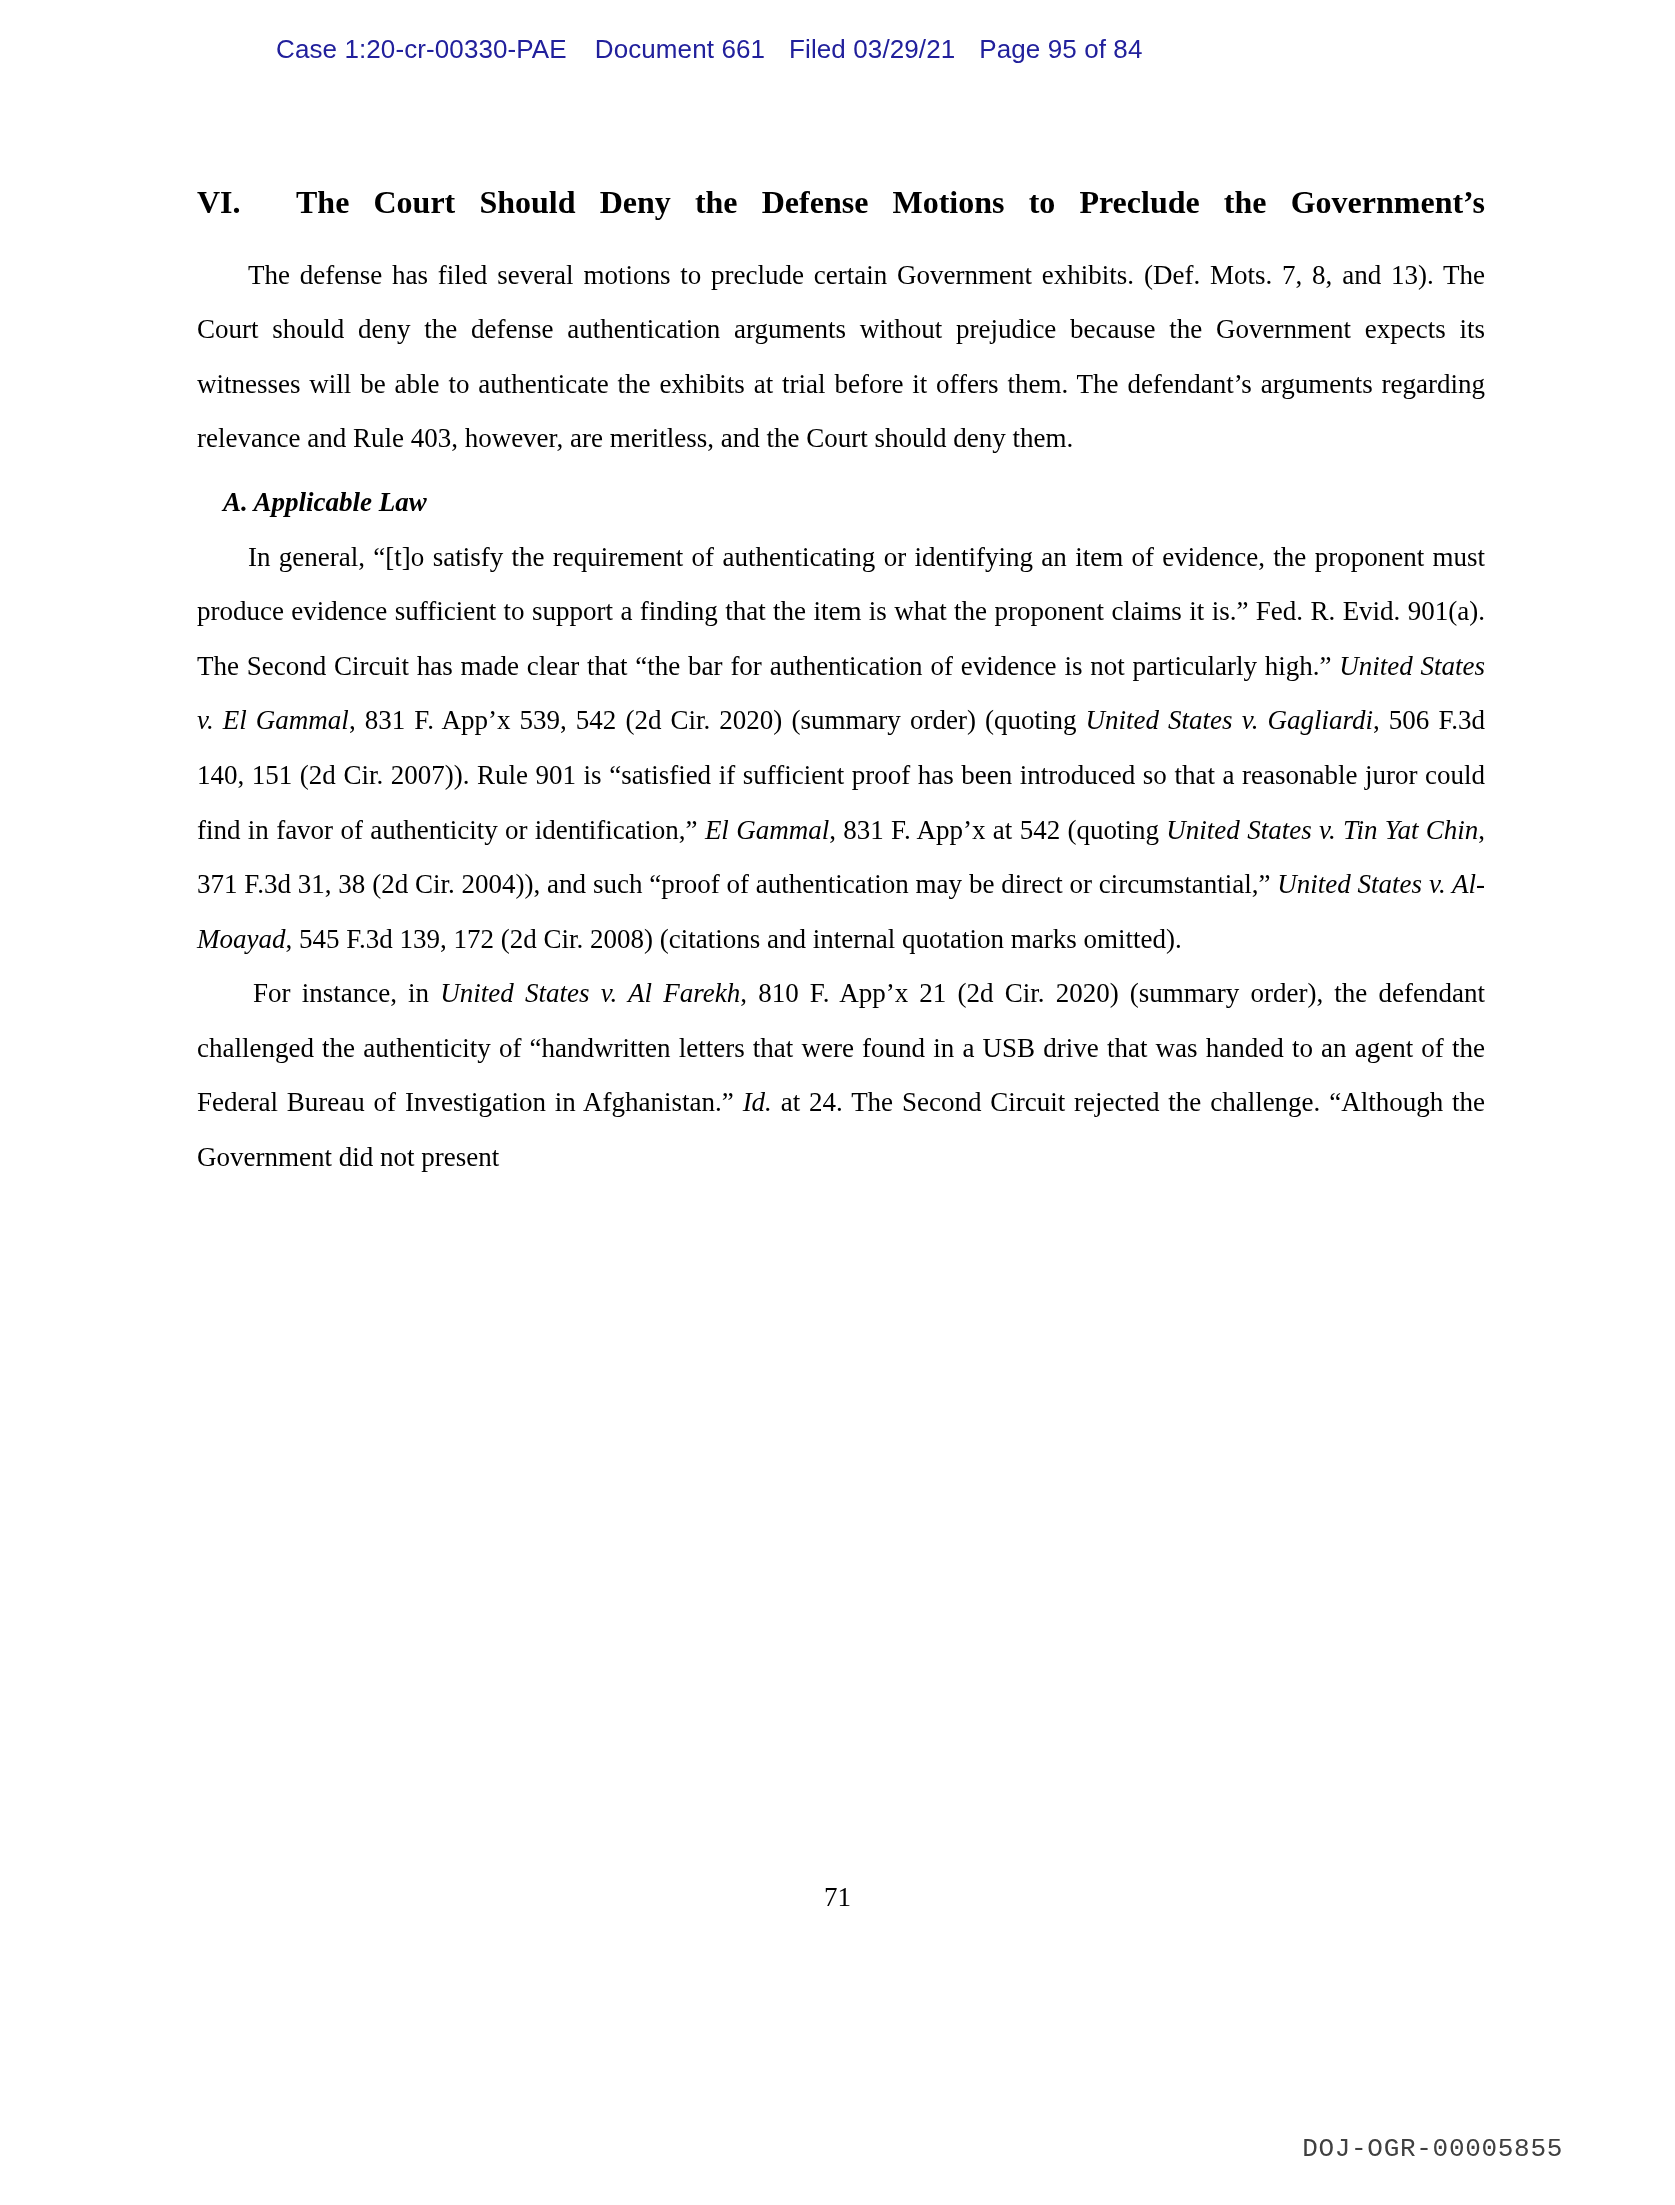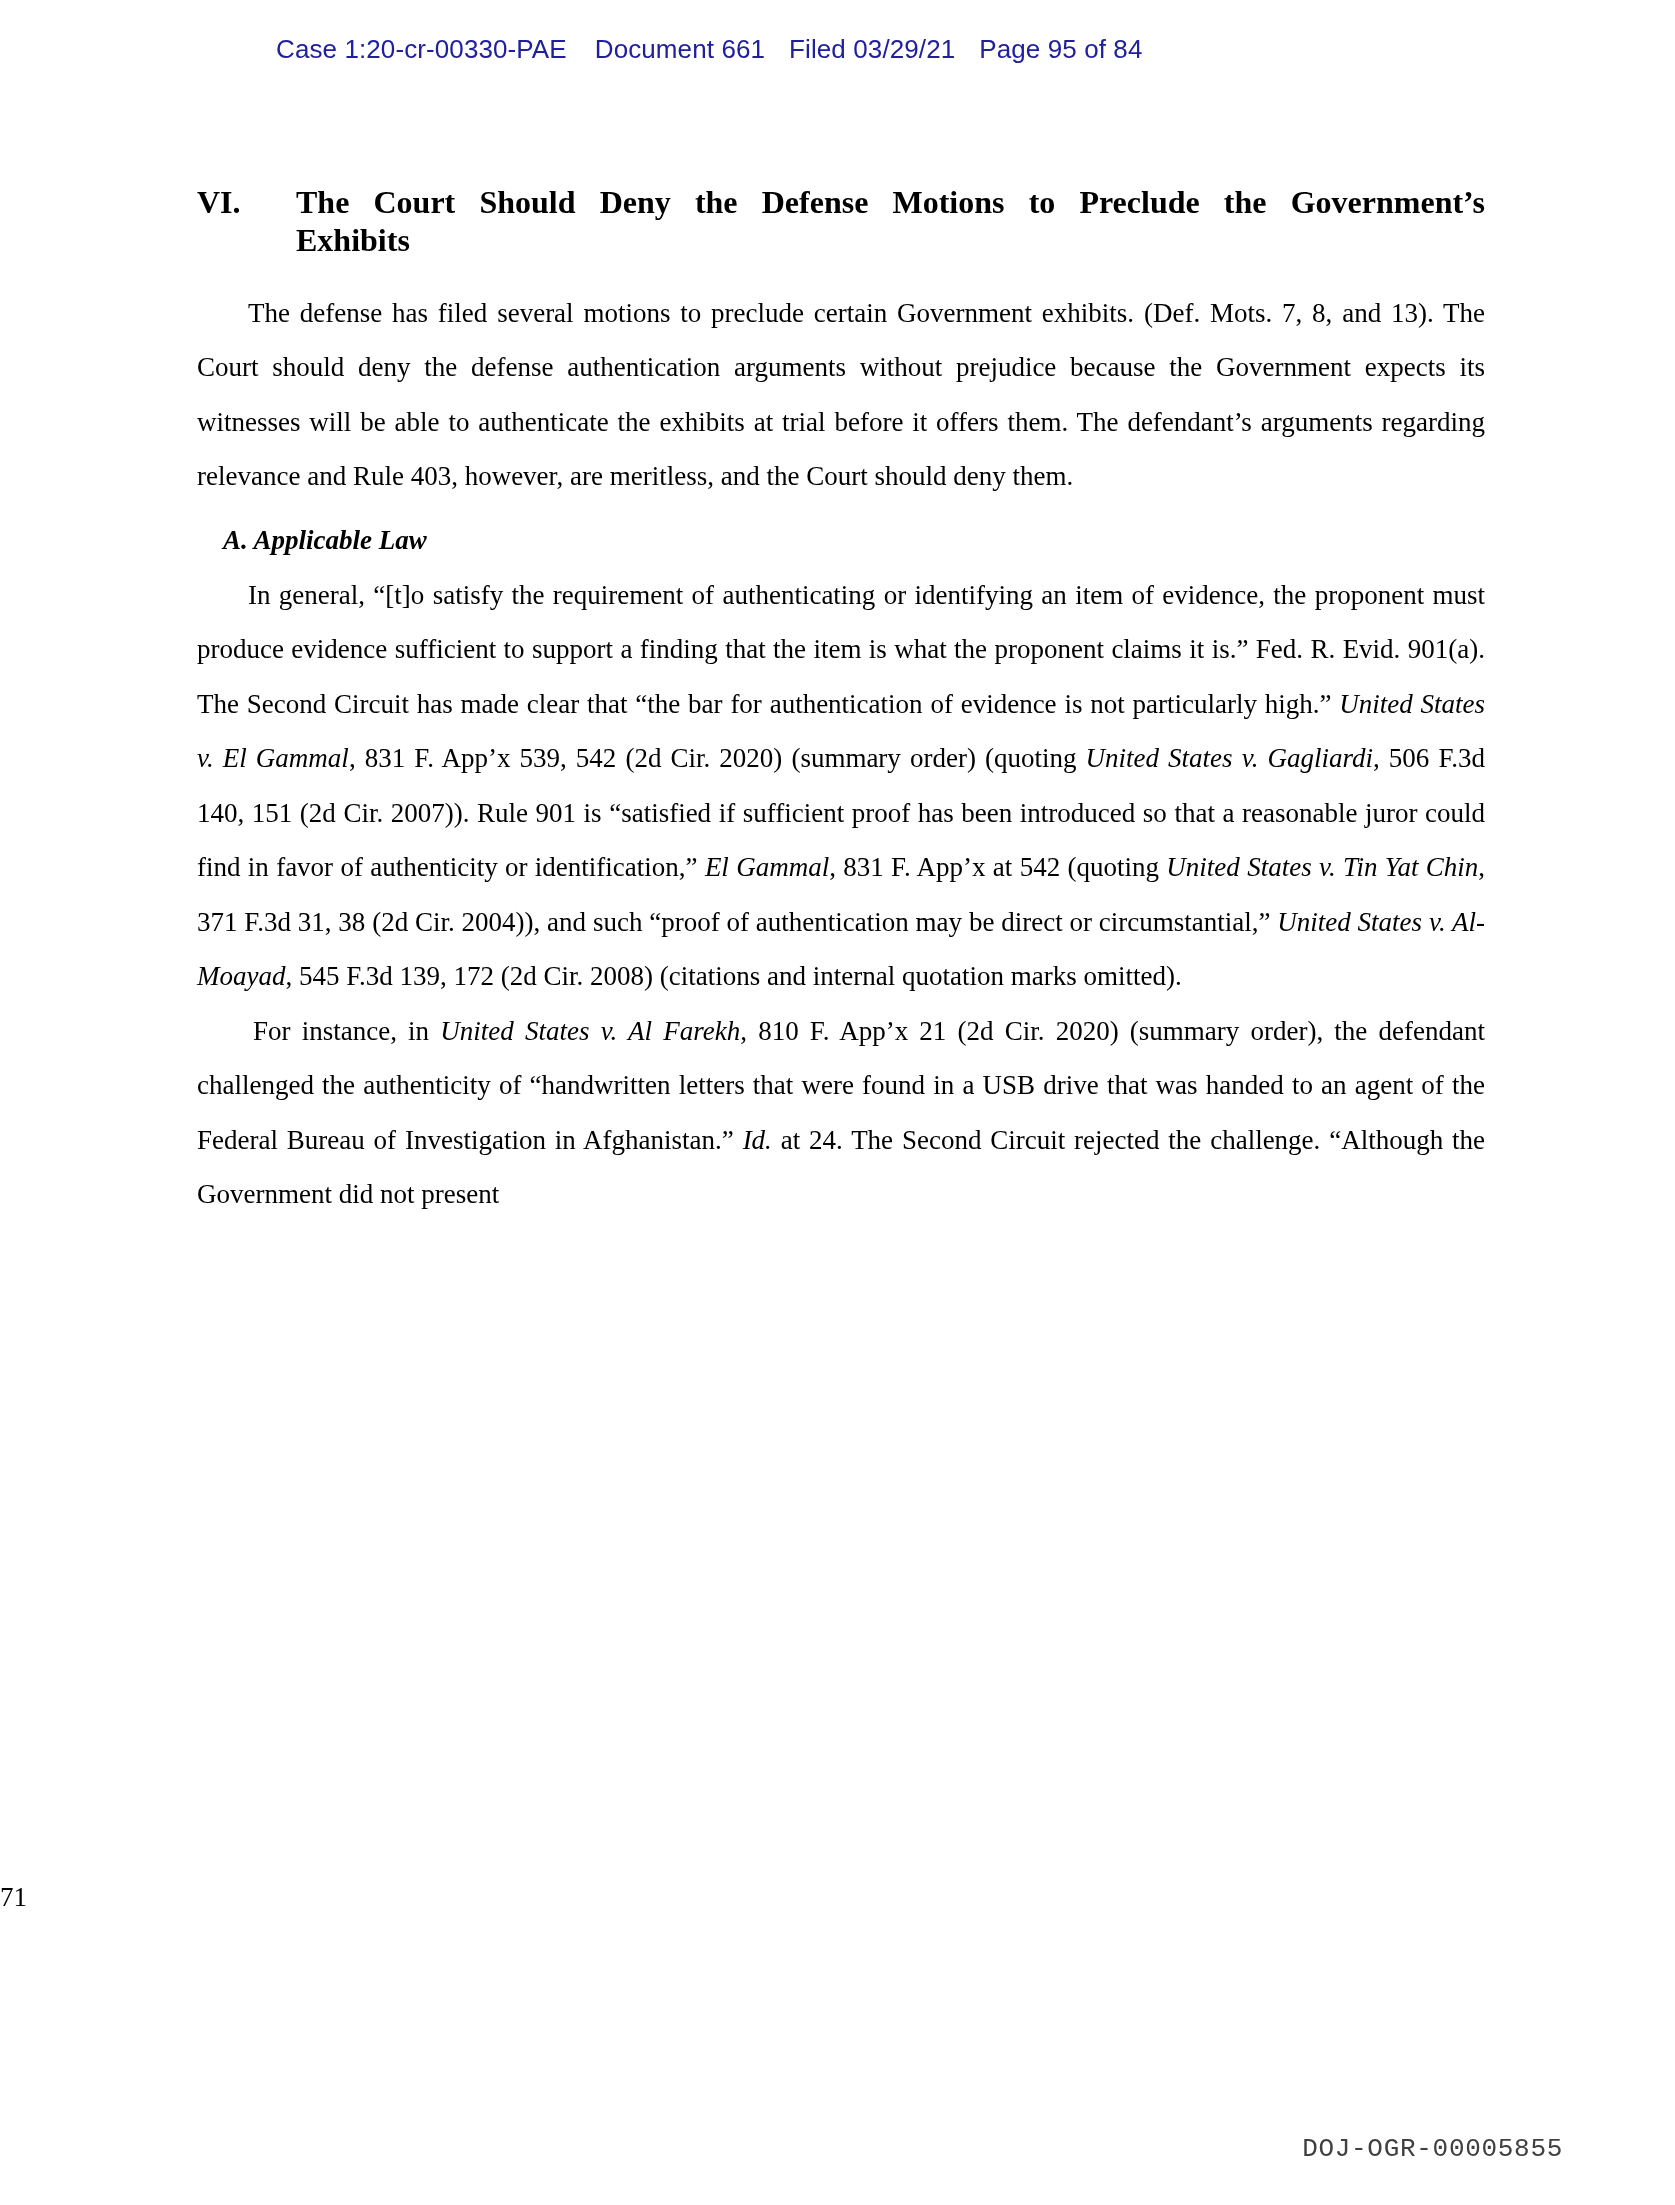--- a/index.html
+++ b/index.html
@@ -98,20 +98,21 @@
     margin: 21px 0 12px 0;
     padding-left: 26px;
     font-style: italic;
   }
 
   .pageno {
     position: absolute;
     top: 1882px;
     left: 0;
     width: 1675px;
+    text-align: center;
     font-size: 27px;
   }
 
   .bates {
     position: absolute;
     bottom: 41px;
     right: 112px;
     font-family: "Liberation Mono", monospace;
     font-size: 26px;
     letter-spacing: 0.7px;
@@ -128,21 +129,20 @@
   <div class="ecf-header">
     <span class="seg">Case 1:20-cr-00330-PAE</span><span class="gap-1"></span><span class="seg">Document 661</span><span class="gap-2"></span><span class="seg">Filed 03/29/21</span><span class="gap-3"></span><span class="seg">Page 95 of 84</span>
   </div>
 
   <div class="content">
 
     <div class="heading-row">
       <div class="heading-num">VI.</div>
       <div class="heading-text">
         <span class="line1">The Court Should Deny the Defense Motions to Preclude the Government’s</span>
-        <span class="line2">Exhibits</span>
       </div>
     </div>
 
     <p class="body"><span class="indent"></span><span>The defense has filed several motions to preclude certain Government exhibits.  (Def. Mots. 7, 8, and 13).  The Court should deny the defense authentication arguments without prejudice because the Government expects its witnesses will be able to authenticate the exhibits at trial before it offers them.  The defendant’s arguments regarding relevance and Rule 403, however, are meritless, and the Court should deny them.</span></p>
 
     <h3 class="sub">A. Applicable Law</h3>
 
     <p class="body"><span class="indent"></span><span>In general, “[t]o satisfy the requirement of authenticating or identifying an item of evidence, the proponent must produce evidence sufficient to support a finding that the item is what the proponent claims it is.”  Fed. R. Evid. 901(a).  The Second Circuit has made clear that “the bar for authentication of evidence is not particularly high.”  </span><i>United States v. El Gammal</i><span>, 831 F. App’x 539, 542 (2d Cir. 2020) (summary order) (quoting </span><i>United States v. Gagliardi</i><span>, 506 F.3d 140, 151 (2d Cir. 2007)).  Rule 901 is “satisfied if sufficient proof has been introduced so that a reasonable juror could find in favor of authenticity or identification,” </span><i>El Gammal</i><span>, 831 F. App’x at 542 (quoting </span><i>United States v. Tin Yat Chin</i><span>, 371 F.3d 31, 38 (2d Cir. 2004)), and such “proof of authentication may be direct or circumstantial,” </span><i>United States v. Al-Moayad</i><span>, 545 F.3d 139, 172 (2d Cir. 2008) (citations and internal quotation marks omitted).</span></p>
 
     <p class="body body2"><span class="indent"></span><span>For instance, in </span><i>United States v. Al Farekh</i><span>, 810 F. App’x 21 (2d Cir. 2020) (summary order), the defendant challenged the authenticity of “handwritten letters that were found in a USB drive that was handed to an agent of the Federal Bureau of Investigation in Afghanistan.”  </span><i>Id.</i><span> at 24.   The Second Circuit rejected the challenge.  “Although the Government did not present</span></p>

